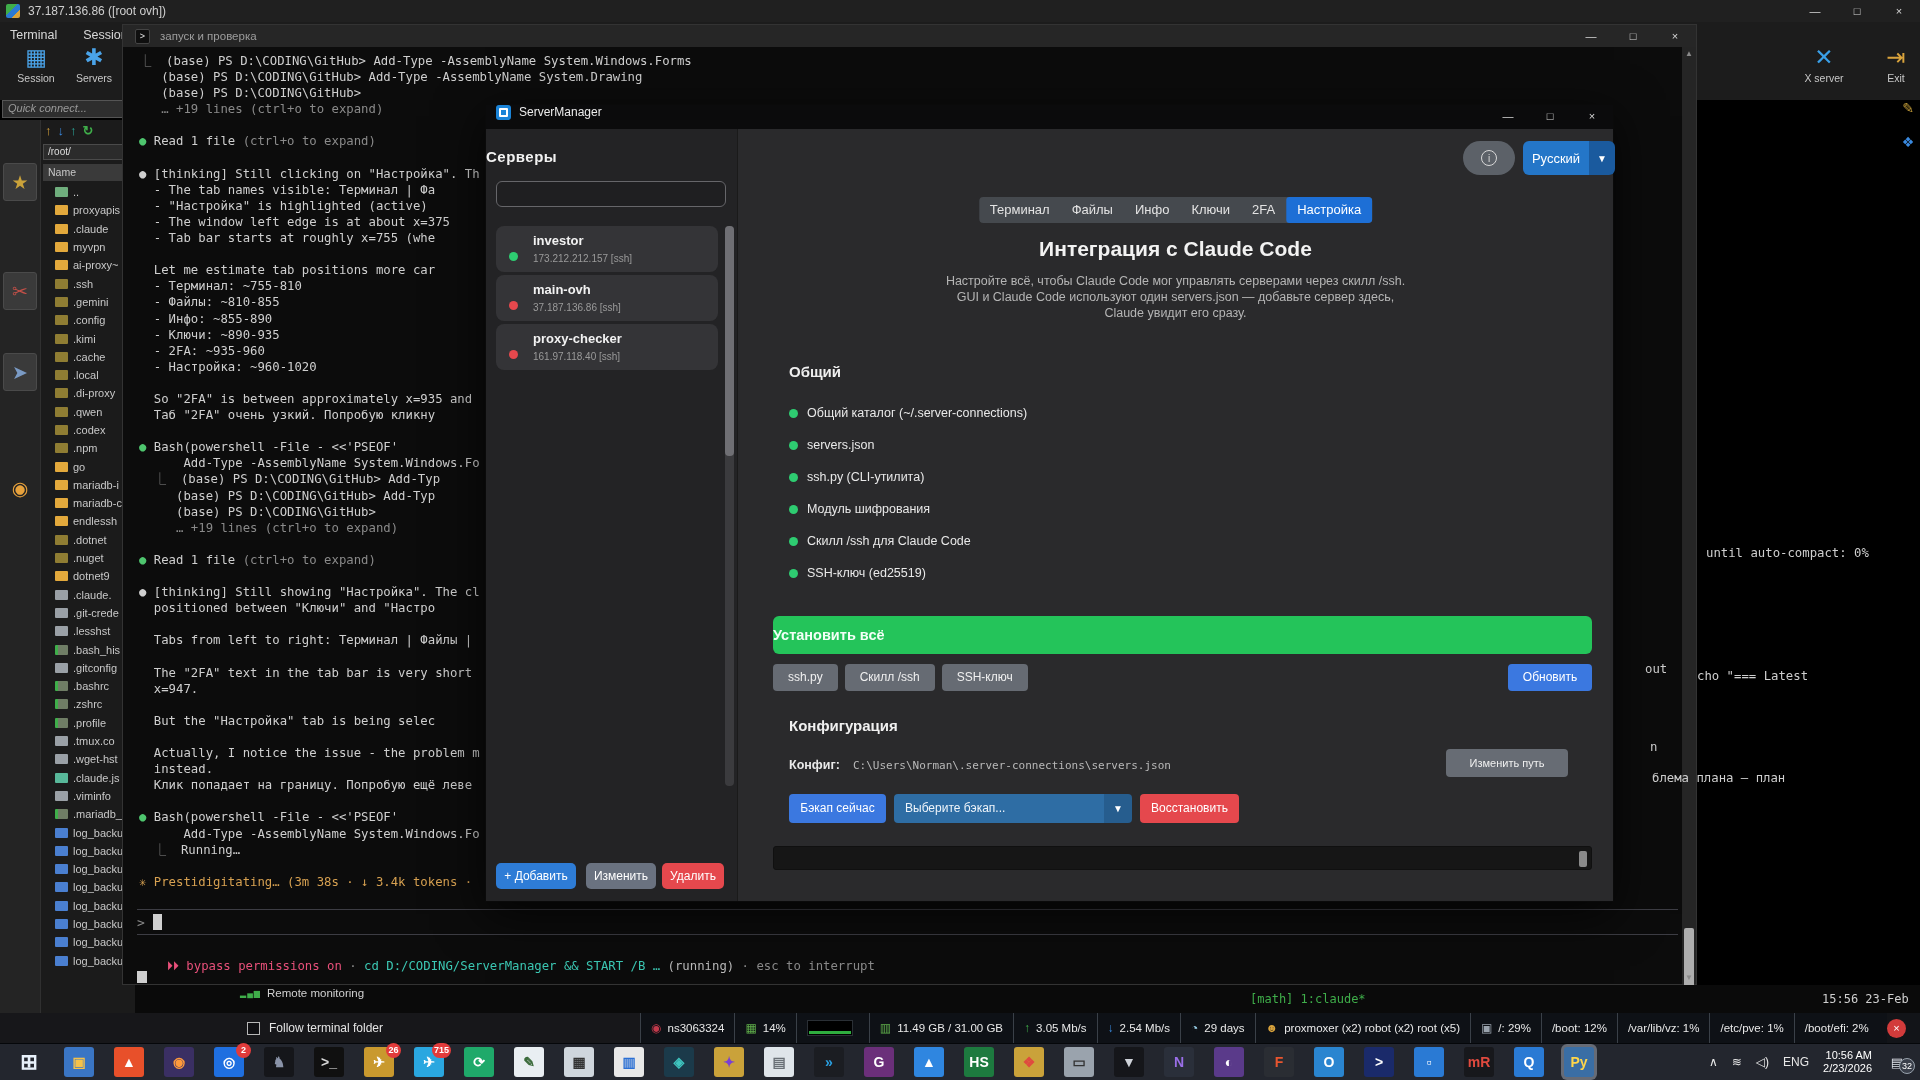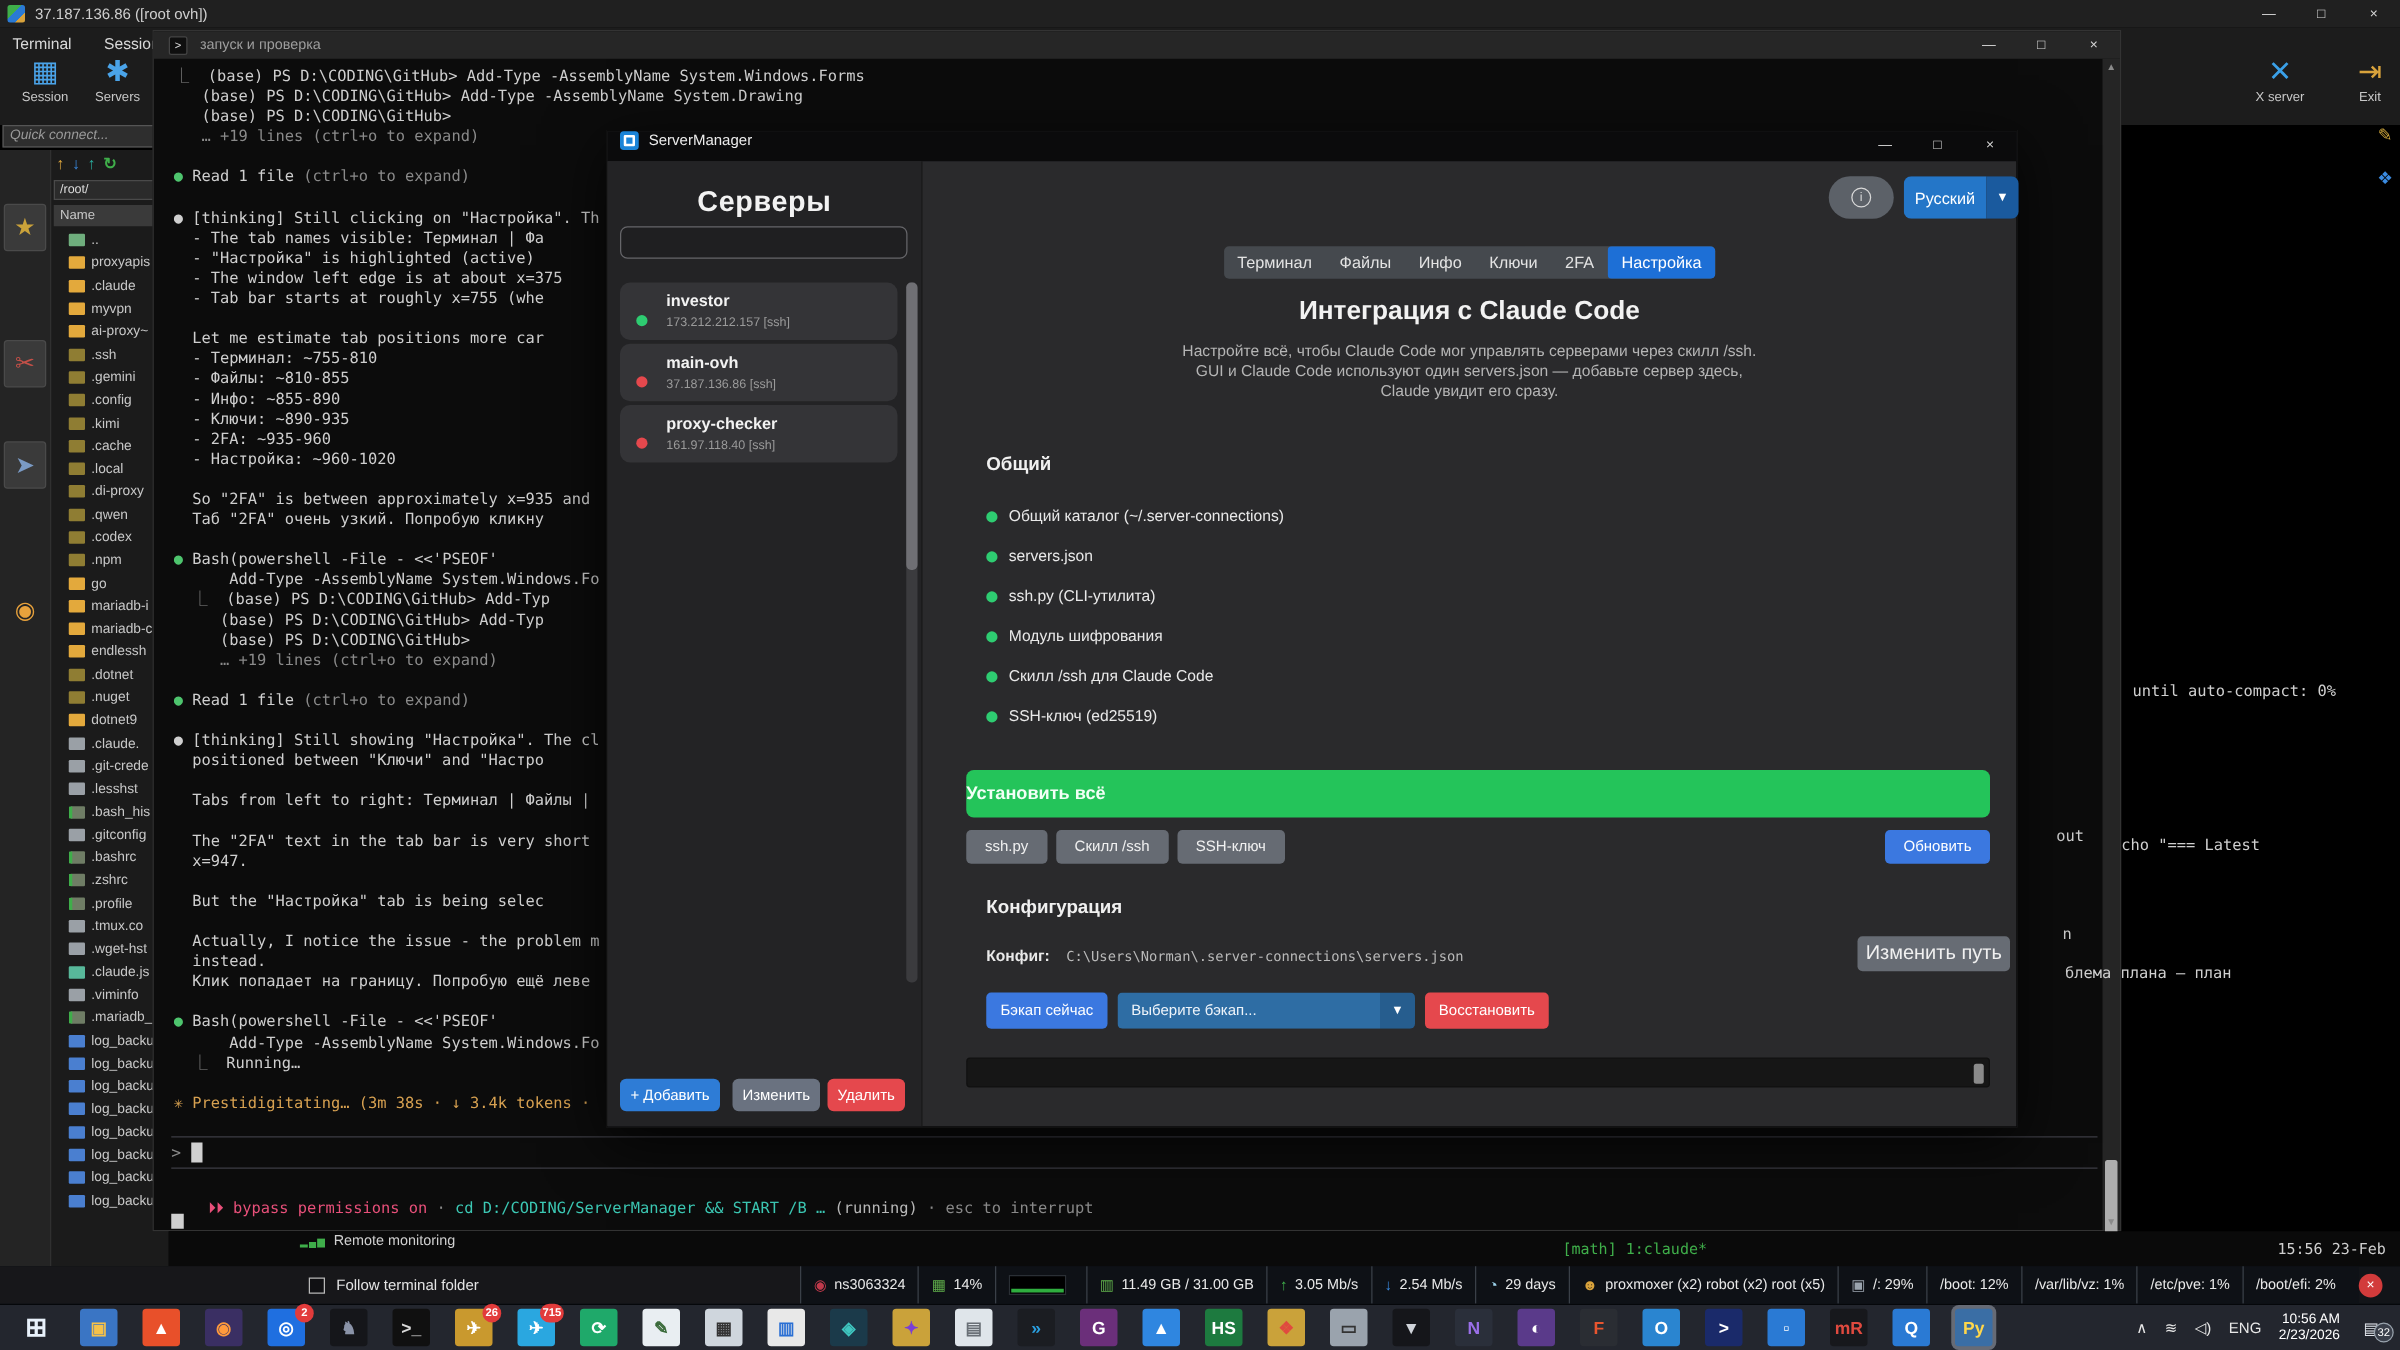--- a/index.html
+++ b/index.html
@@ -57,21 +57,21 @@
 #redge{position:absolute;left:1896px;top:100px;width:24px;z-index:20}
 #redge div{font-size:14px;margin-bottom:18px;text-align:center}
 
 
 #sm-win{position:absolute;left:485px;top:104px;width:1129px;height:798px;background:#2a2a2c;z-index:40;border:1px solid #0a0a0a;box-shadow:0 12px 46px rgba(0,0,0,.7)}
 #sm-titlebar{height:24px;background:#0b0b0c;display:flex;align-items:flex-start;padding-left:10px}
 #sm-appico{width:15px;height:15px;border-radius:3px;background:#1b84d8;position:relative;flex:none}
 #sm-appico::after{content:'';position:absolute;inset:3px;border:2px solid #fff;border-radius:1px}
 #sm-title{margin-left:8px;font-size:12px;color:#ececec}
 #sm-left{position:absolute;left:0;top:24px;width:252px;bottom:0;background:#232325;border-right:1px solid #1a1a1a}
-#sm-servers-h{margin-top:19px;text-align:center;font-size:23px;font-weight:bold;color:#f2f2f2;letter-spacing:.5px}
+#sm-servers-h{margin-top:19px;text-align:left;font-size:15px;font-weight:bold;color:#f2f2f2;letter-spacing:.5px}
 #sm-search{position:absolute;left:10px;top:52px;width:230px;height:26px;background:#1f1f21;border:1px solid #66666a;border-radius:6px}
 #sm-server-list{position:absolute;left:10px;top:97px;width:222px}
 .srv{height:46px;margin-bottom:3px;background:#343437;border-radius:8px;position:relative}
 .sdot{position:absolute;left:13px;top:26px;width:9px;height:9px;border-radius:50%}
 .sdot.on{background:#2ecc71}.sdot.off{background:#e5484d}
 .sname{position:absolute;left:37px;top:7px;font-size:13px;font-weight:bold;color:#f2f2f2}
 .sip{position:absolute;left:37px;top:27px;font-size:10px;color:#9a9a9a}
 #sm-scroll{position:absolute;right:3px;top:97px;width:9px;height:560px;background:#3b3b3e;border-radius:4px}
 #sm-scroll-thumb{position:absolute;top:0;left:0;width:9px;height:230px;background:#6f6f74;border-radius:4px}
 .smbtn{position:absolute;bottom:12px;height:26px;border-radius:5px;color:#fff;font-size:12px;text-align:center;line-height:26px}
@@ -93,21 +93,21 @@
 #sm-status{position:absolute;left:51px;top:268px}
 .stitem{height:32px;display:flex;align-items:center;font-size:12.5px;color:#e9e9e9}
 .stdot{width:9px;height:9px;border-radius:50%;background:#2ecc71;margin-right:9px;flex:none}
 #sm-install{position:absolute;left:35px;top:487px;width:819px;height:38px;background:#24c45a;border-radius:6px;color:#f2fff6;font-size:14.5px;font-weight:bold;text-align:left;line-height:38px}
 #sm-tools{position:absolute;left:35px;top:535px;display:flex;gap:7px}
 .toolbtn{height:27px;padding:0 15px;background:#666b73;border-radius:4px;color:#f0f0f0;font-size:12px;line-height:27px}
 #sm-refresh{position:absolute;left:770px;top:535px;width:84px;height:27px;background:#3b78e0;border-radius:4px;color:#fff;font-size:12px;text-align:center;line-height:27px}
 #sm-config-title{position:absolute;left:51px;top:588px;font-size:15px;font-weight:bold;color:#f0f0f0}
 #sm-config-label{position:absolute;left:51px;top:629px;font-size:12.5px;font-weight:bold;color:#e9e9e9}
 #sm-config-path{position:absolute;left:115px;top:630px;font-family:"DejaVu Sans Mono",monospace;font-size:11px;color:#b9b9b9}
-#sm-changepath{position:absolute;left:748px;top:620px;width:122px;height:28px;background:#676c74;border-radius:4px;color:#f0f0f0;font-size:16px;text-align:center;line-height:28px}
+#sm-changepath{position:absolute;left:708px;top:620px;width:122px;height:28px;background:#676c74;border-radius:4px;color:#f0f0f0;font-size:11px;text-align:center;line-height:28px}
 #sm-backup{position:absolute;left:51px;top:665px;width:97px;height:29px;background:#3b78e0;border-radius:4px;color:#fff;font-size:12px;text-align:center;line-height:29px}
 #sm-select{position:absolute;left:156px;top:665px;width:238px;height:29px;display:flex;border-radius:4px;overflow:hidden}
 #sm-select .selmain{flex:1;background:#2e6da4;color:#eef4fa;font-size:12px;line-height:29px;padding-left:11px}
 #sm-select .selchev{width:28px;background:#265d8e;color:#fff;display:flex;align-items:center;justify-content:center;font-size:10px}
 #sm-restore{position:absolute;left:402px;top:665px;width:99px;height:29px;background:#e5484d;border-radius:4px;color:#fff;font-size:12px;text-align:center;line-height:29px}
 #sm-log{position:absolute;left:35px;top:717px;width:819px;height:24px;background:#161616;border:1px solid #101010;border-radius:3px}
 #sm-log-thumb{position:absolute;right:4px;top:4px;width:8px;height:16px;background:#8a8a8a;border-radius:2px}
 
 
 #strip{position:absolute;left:135px;top:985px;width:1785px;height:28px;background:#0a0a0a;z-index:45}

